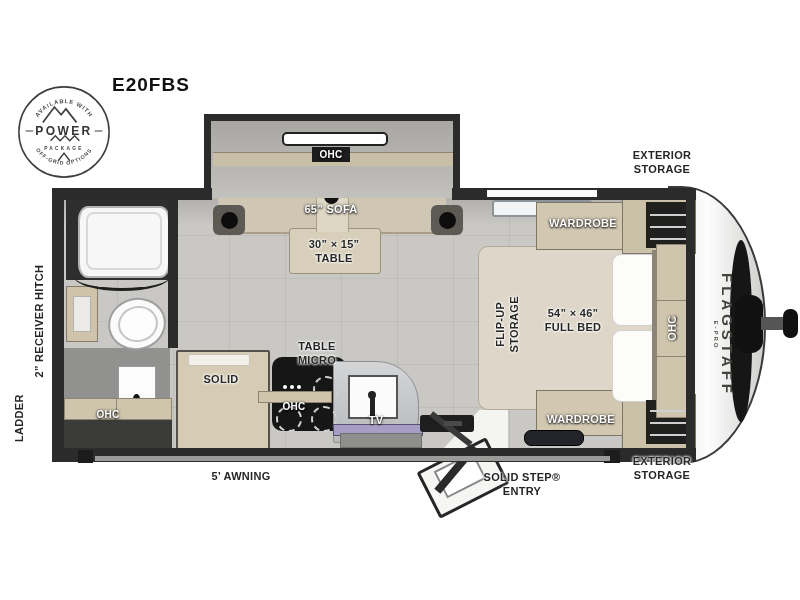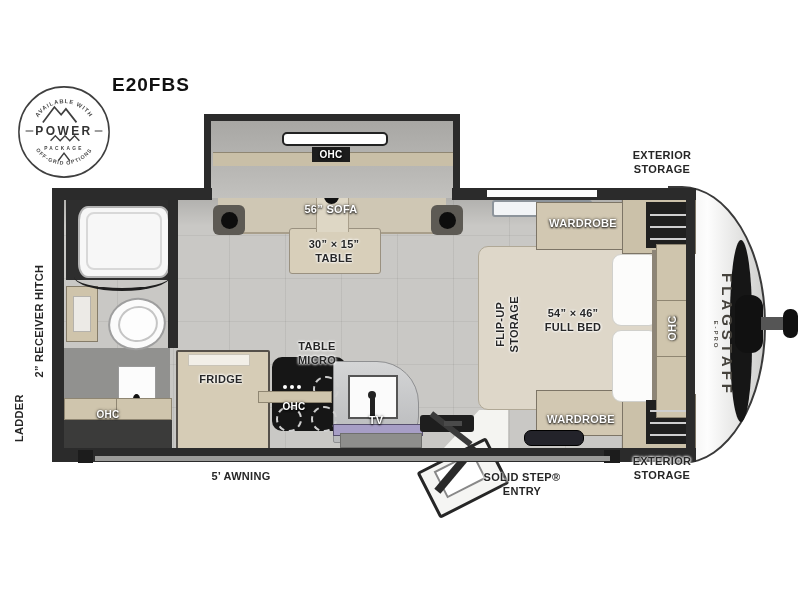--- a/index.html
+++ b/index.html
@@ -293,24 +293,24 @@
   
 </div>
 
 <div class="lbl" id="lbl-ext-top">EXTERIOR STORAGE</div>
 <div class="lbl" id="lbl-ext-bottom">EXTERIOR STORAGE</div>
 <div class="lbl" id="lbl-awning">5’ AWNING</div>
 <div class="lbl" id="lbl-step">SOLID STEP® ENTRY</div>
 <div class="lbl vneg" id="lbl-hitch">2” RECEIVER HITCH</div>
 <div class="lbl vneg" id="lbl-ladder">LADDER</div>
 <div class="lbl-w" id="lbl-slide-ohc">OHC</div>
-<div class="lbl-w" id="lbl-sofa">56” SOFA</div>
+<div class="lbl-w" id="lbl-sofa">65” SOFA</div>
 <div class="lbl" id="lbl-table">30” × 15” TABLE</div>
 <div class="lbl vneg" id="lbl-flip">FLIP-UP STORAGE</div>
 <div class="lbl" id="lbl-bed">54” × 46” FULL BED</div>
 <div class="lbl-w" id="lbl-ward-top">WARDROBE</div>
 <div class="lbl-w" id="lbl-ward-bottom">WARDROBE</div>
 <div class="lbl-w vneg" id="lbl-bed-ohc">OHC</div>
 <div class="lbl" id="lbl-conv">TABLE MICRO</div>
-<div class="lbl" id="lbl-fridge">FRIDGE</div>
+<div class="lbl" id="lbl-fridge">SOLID</div>
 <div class="lbl-w" id="lbl-kitchen-ohc">OHC</div>
 <div class="lbl-w" id="lbl-tv">TV</div>
 <div class="lbl-w" id="lbl-bath-ohc">OHC</div>
 
 </body></html>

